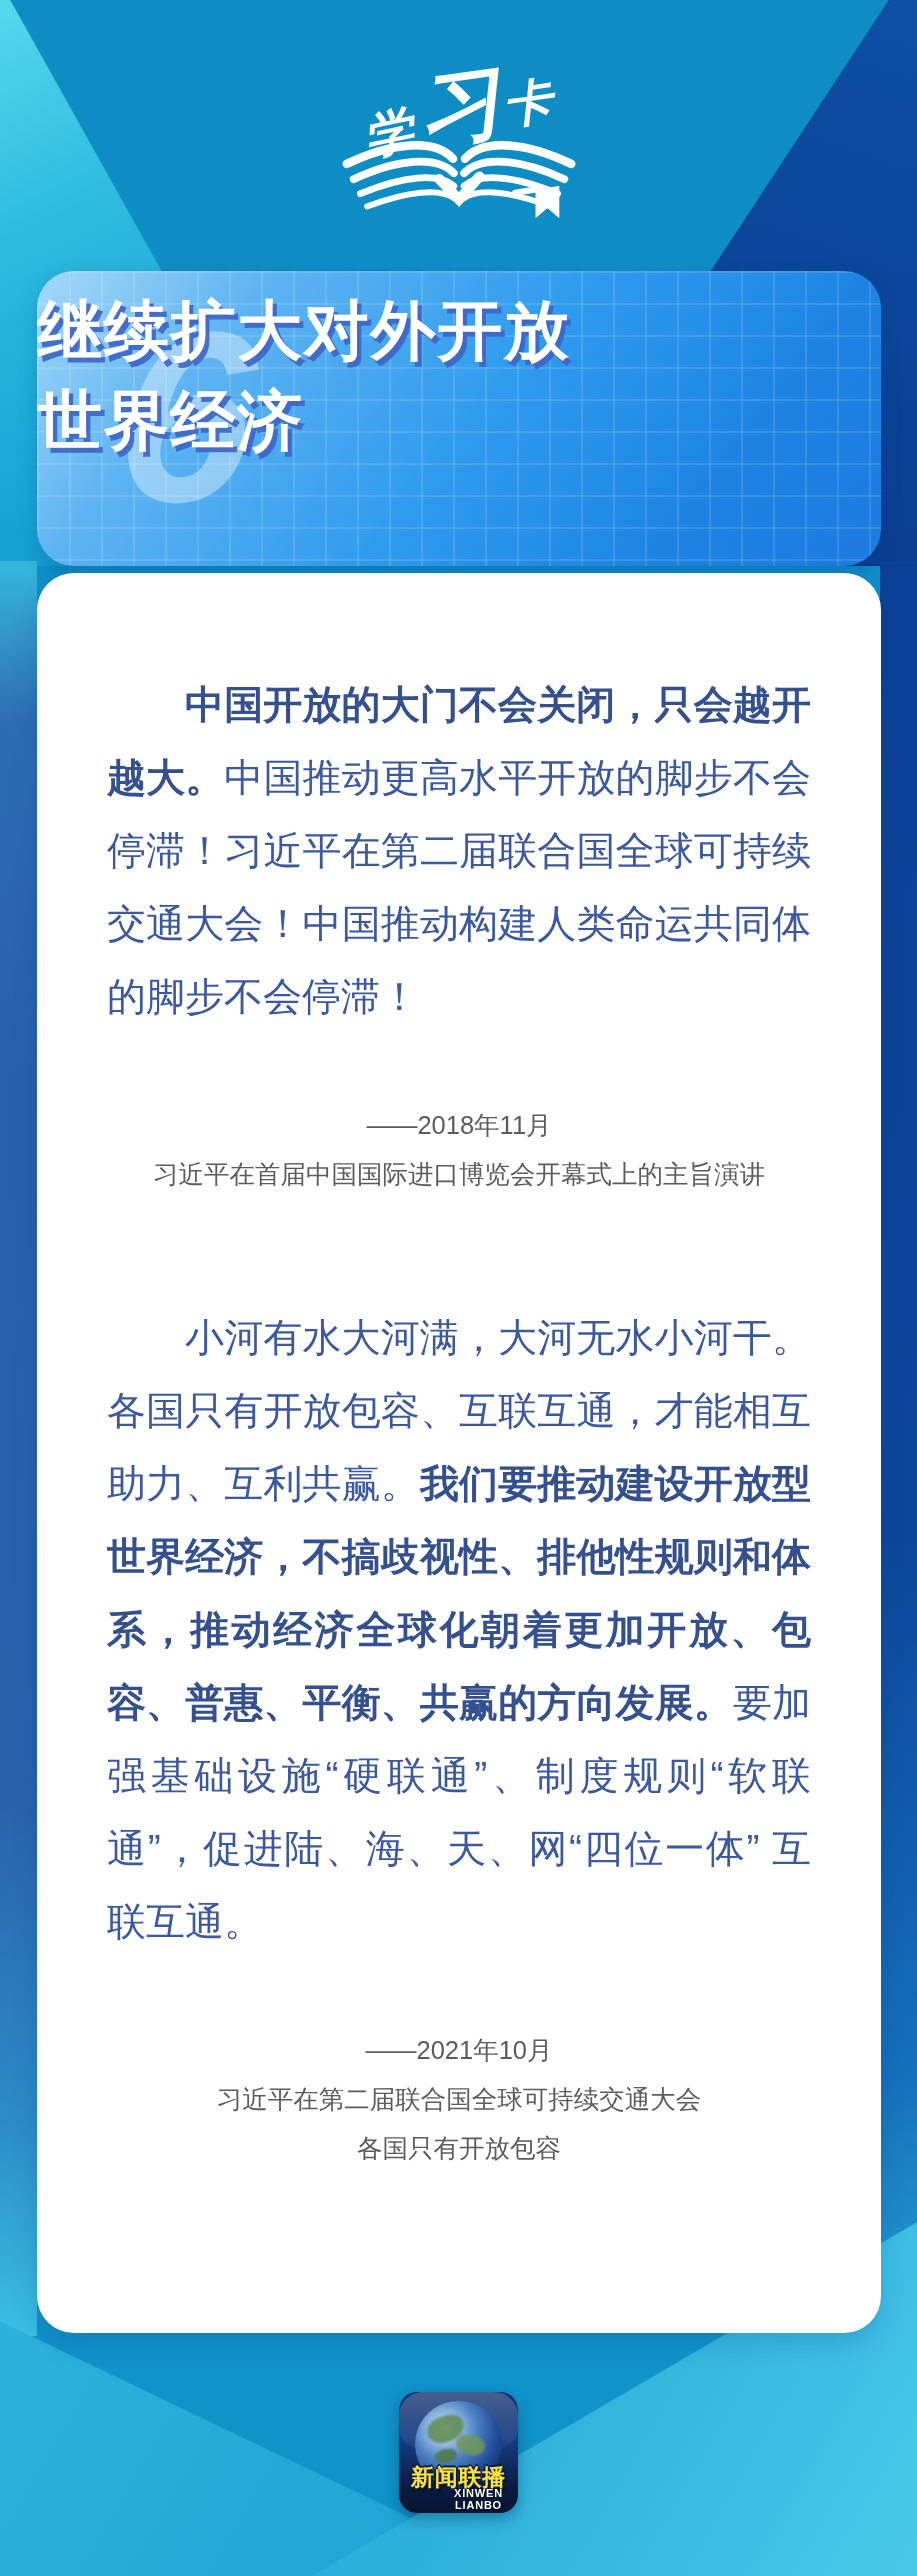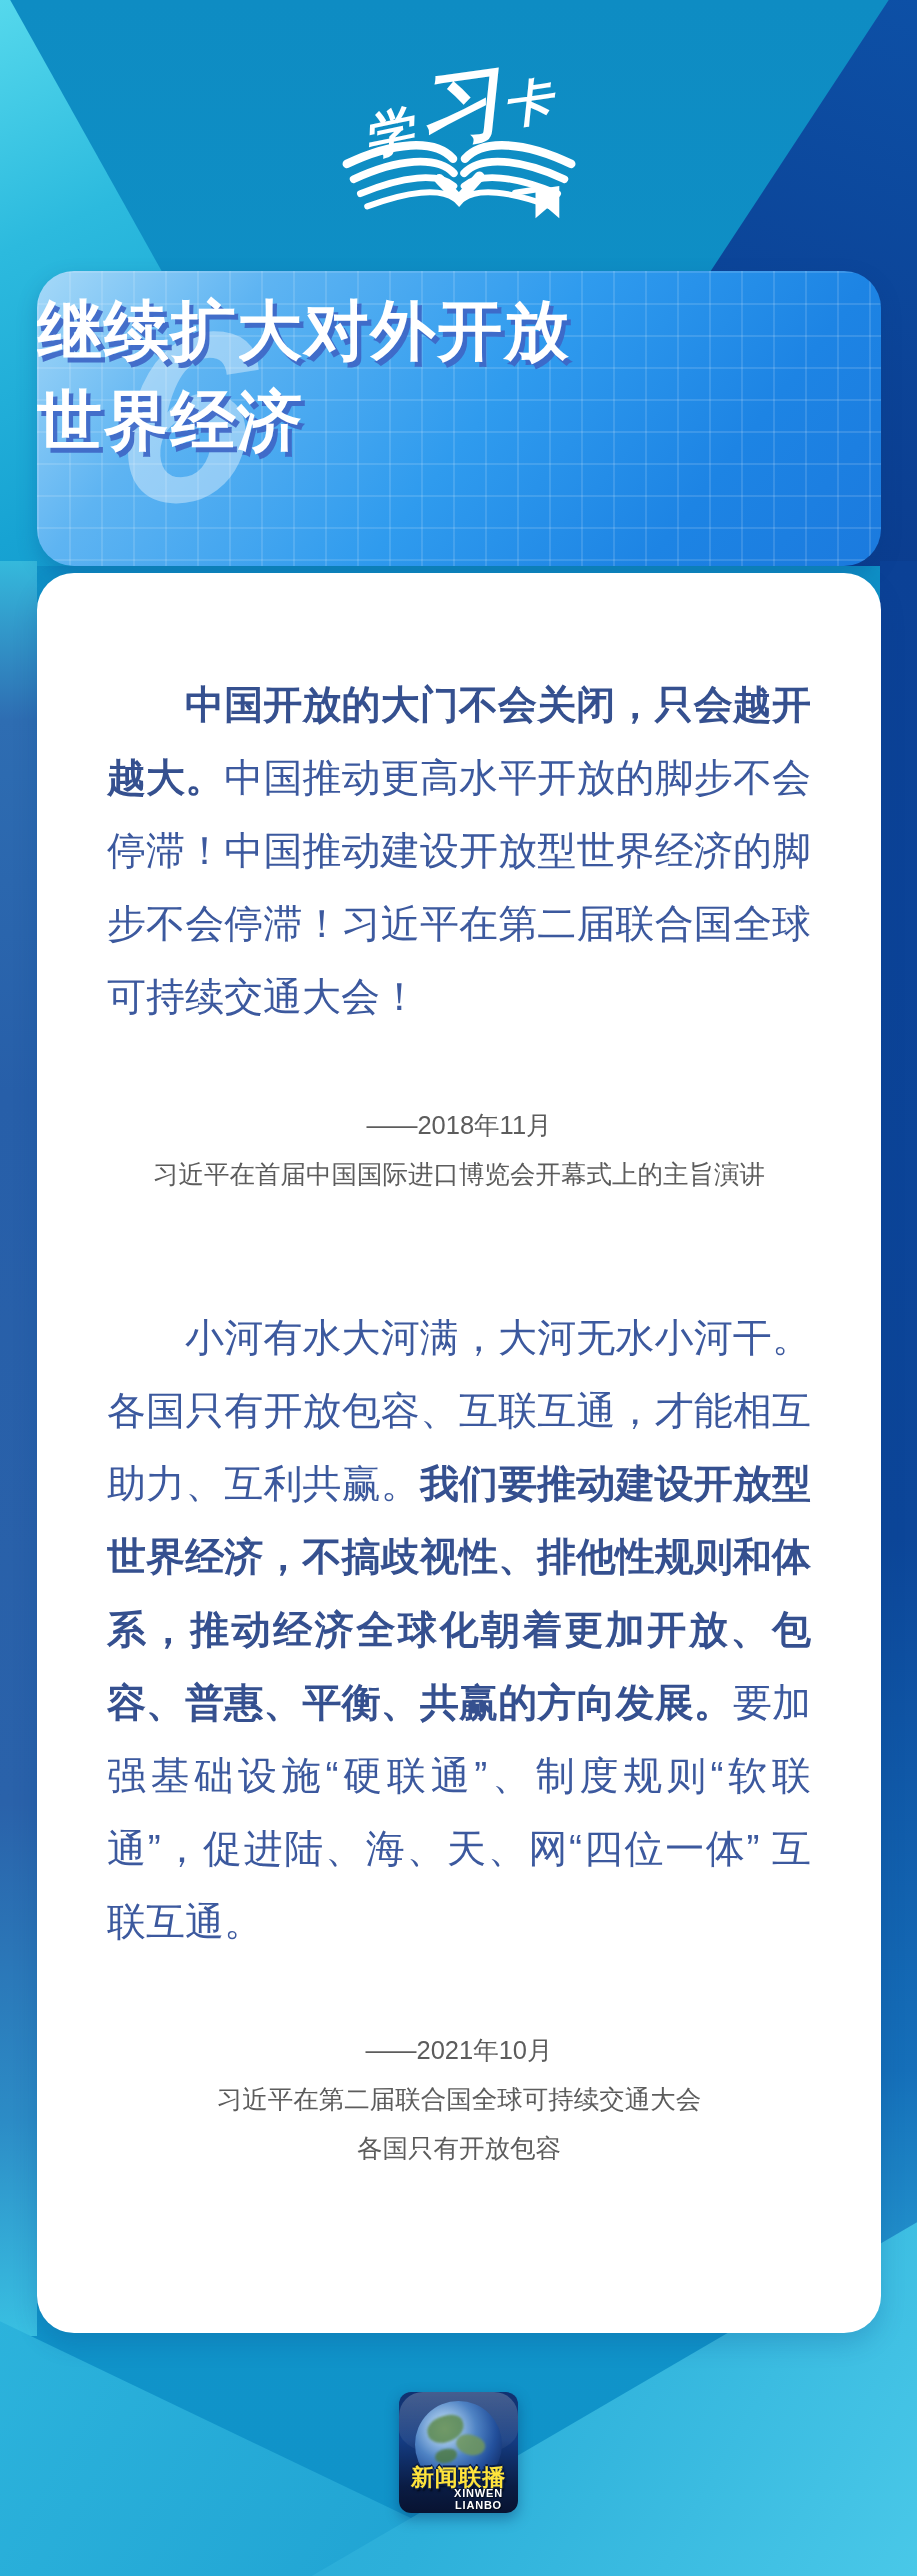--- a/index.html
+++ b/index.html
@@ -78,21 +78,21 @@
   }
   .quote{
     margin:0;font-size:39px;line-height:73px;color:#3c599e;
     text-align:justify;text-indent:2em;letter-spacing:0;
   }
   .quote b{font-weight:700;color:#35508f;}
   .attr{margin-top:68px;text-align:center;color:#5c5c5c;font-size:25.5px;line-height:49px;}
   .quote-2{margin-top:102px;}
   
   .app-icon{
-    position:absolute;left:399px;top:2392px;width:119px;height:121px;border-radius:12px;
+    position:absolute;left:399px;top:2392px;width:119px;height:121px;border-radius:18px;
     background:linear-gradient(180deg,#11316f 0%,#143c82 40%,#0a1c44 78%,#081331 100%);
     overflow:hidden;box-shadow:0 5.1px 13.6px rgba(5,30,80,0.35);
   }
   .app-icon::before{ 
     content:"";position:absolute;left:0;top:0;width:100%;height:52%;
     background:linear-gradient(180deg,rgba(255,255,255,0.22),rgba(255,255,255,0.02));
     border-radius:24px 24px 40% 40%;
   }
   .globe{
     position:absolute;left:16px;top:8.5px;width:87px;height:87px;border-radius:50%;
@@ -151,21 +151,21 @@
 <div class="title-card">
   <div class="big-number">6</div>
   <div class="title-lines">
     <div>继续扩大对外开放</div>
     <div>世界经济</div>
   </div>
 </div>
 
 <div class="content-card">
 
-  <p class="quote quote-1"><b>中国开放的大门不会关闭，只会越开越大。</b><span>中国推动更高水平开放的脚步不会停滞！中国推动建设开放型世界经济的脚步不会停滞！习近平在第二届联合国全球可持续交通大会！</span></p>
+  <p class="quote quote-1"><b>中国开放的大门不会关闭，只会越开越大。</b><span>中国推动更高水平开放的脚步不会停滞！习近平在第二届联合国全球可持续交通大会！中国推动构建人类命运共同体的脚步不会停滞！</span></p>
 
   <div class="attr">
     <div>——2018年11月</div>
     <div>习近平在首届中国国际进口博览会开幕式上的主旨演讲</div>
   </div>
 
   <p class="quote quote-2"><span>小河有水大河满，大河无水小河干。各国只有开放包容、互联互通，才能相互助力、互利共赢。</span><b>我们要推动建设开放型世界经济，不搞歧视性、排他性规则和体系，推动经济全球化朝着更加开放、包容、普惠、平衡、共赢的方向发展。</b><span>要加强基础设施“硬联通”、制度规则“软联通”，促进陆、海、天、网“四位一体” 互联互通。</span></p>
 
   <div class="attr">
     <div>——2021年10月</div>

